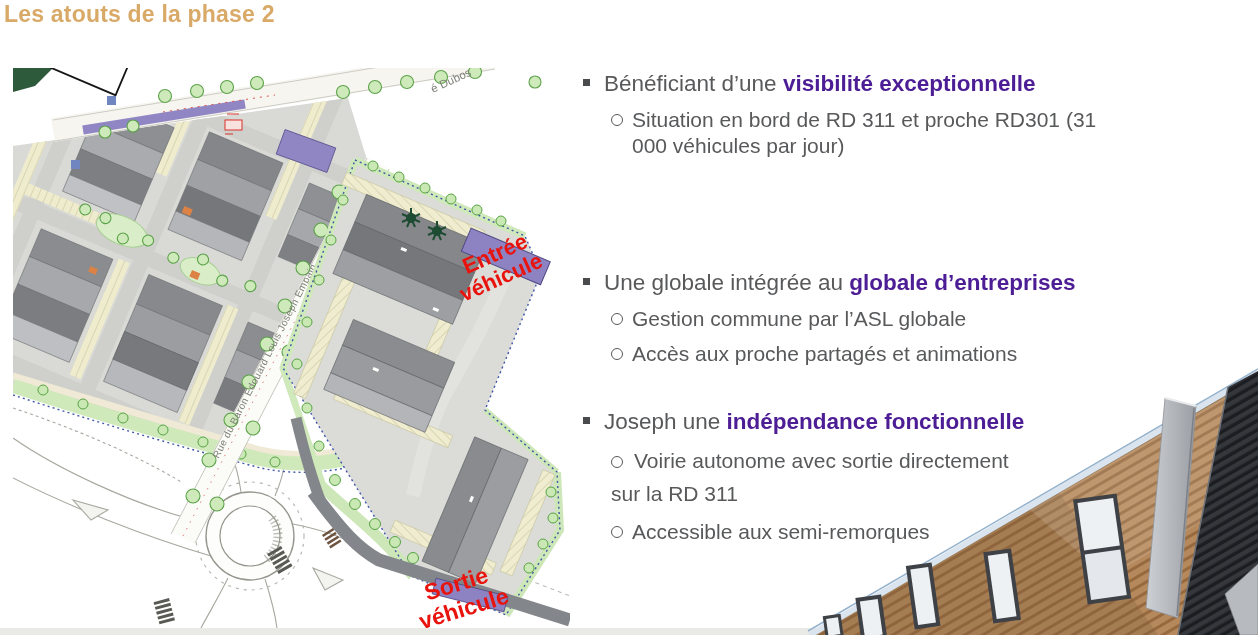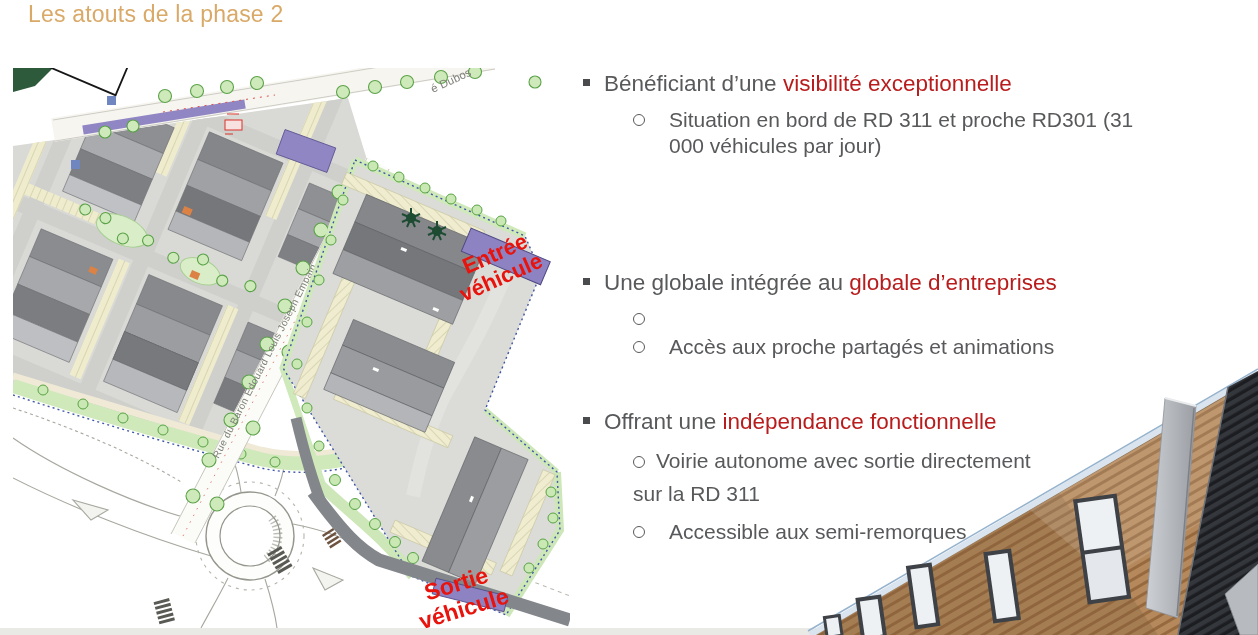--- a/index.html
+++ b/index.html
@@ -1,28 +1,28 @@
 <!DOCTYPE html>
 <html><head>
 <meta charset="utf-8">
 <style>
   html,body{margin:0;padding:0;}
   body{width:1258px;height:635px;overflow:hidden;position:relative;background:#ffffff;
        font-family:"Liberation Sans", sans-serif;}
-  .title{position:absolute;left:28px;top:1px;font-size:23px;font-weight:400;
+  .title{position:absolute;left:4px;top:1px;font-size:23px;font-weight:700;
          color:#D9A967;letter-spacing:.2px;}
   .mapwrap{position:absolute;left:13px;top:68px;width:557px;height:560px;background:#fff;}
   .bottom-strip{position:absolute;left:0;top:628px;width:820px;height:7px;background:#e9e9e6;}
   .photowrap{position:absolute;left:728px;top:368px;width:530px;height:267px;}
   .group{position:absolute;left:583px;width:585px;color:#58595B;}
   .g1{top:70px;} .g2{top:269px;} .g3{top:408px;}
   .main{display:flex;gap:14px;font-size:22.5px;line-height:1.2;margin-bottom:10px;}
   .sq{width:7px;height:7px;background:#4a4b4d;margin-top:9px;flex:none;}
-  .hl{color:#b91c1c;font-weight:400;}
-  .sub{display:flex;gap:24px;margin-left:50px;margin-bottom:9px;font-size:21px;line-height:1.22;}
+  .hl{color:#4c1d95;font-weight:700;}
+  .sub{display:flex;gap:9px;margin-left:28px;margin-bottom:9px;font-size:21px;line-height:1.22;}
   .ring{width:10px;height:10px;border:1.6px solid #58595b;border-radius:50%;margin-top:7px;flex:none;}
   .sub .txt{white-space:pre-line;}
   .sub.outdent{display:block;}
   .sub.outdent .ring{display:inline-block;vertical-align:baseline;margin-right:11px;}
   .sub.outdent .txt{display:inline;line-height:1.55;}
   
   .tree{fill:#cfeaba;stroke:#5ba249;stroke-width:1.1;}
   .treeS{fill:#c9e8b4;stroke:#58a344;stroke-width:1;}
   .redlbl{font-family:"Liberation Sans",sans-serif;font-weight:700;fill:#E9130D;}
   .maplbl{font-family:"Liberation Sans",sans-serif;fill:#80807a;}
@@ -367,31 +367,32 @@
   </div>
 </div>
 
 <div class="group g2">
   <div class="main">
     <span class="sq"></span>
     <span class="txt"><span>Une globale intégrée au </span><span class="hl">globale d’entreprises</span></span>
   </div>
   <div class="sub">
     <span class="ring"></span>
+    <span class="txt">Gestion commune par l’ASL globale</span>
   </div>
   <div class="sub">
     <span class="ring"></span>
     <span class="txt">Accès aux proche partagés et animations</span>
   </div>
 </div>
 
 <div class="group g3">
   <div class="main">
     <span class="sq"></span>
-    <span class="txt"><span>Offrant une </span><span class="hl">indépendance fonctionnelle</span></span>
+    <span class="txt"><span>Joseph une </span><span class="hl">indépendance fonctionnelle</span></span>
   </div>
   <div class="sub outdent">
     <span class="ring"></span><span class="txt">Voirie autonome avec sortie directement
 sur la RD 311</span>
   </div>
   <div class="sub">
     <span class="ring"></span>
     <span class="txt">Accessible aux semi-remorques</span>
   </div>
 </div>

